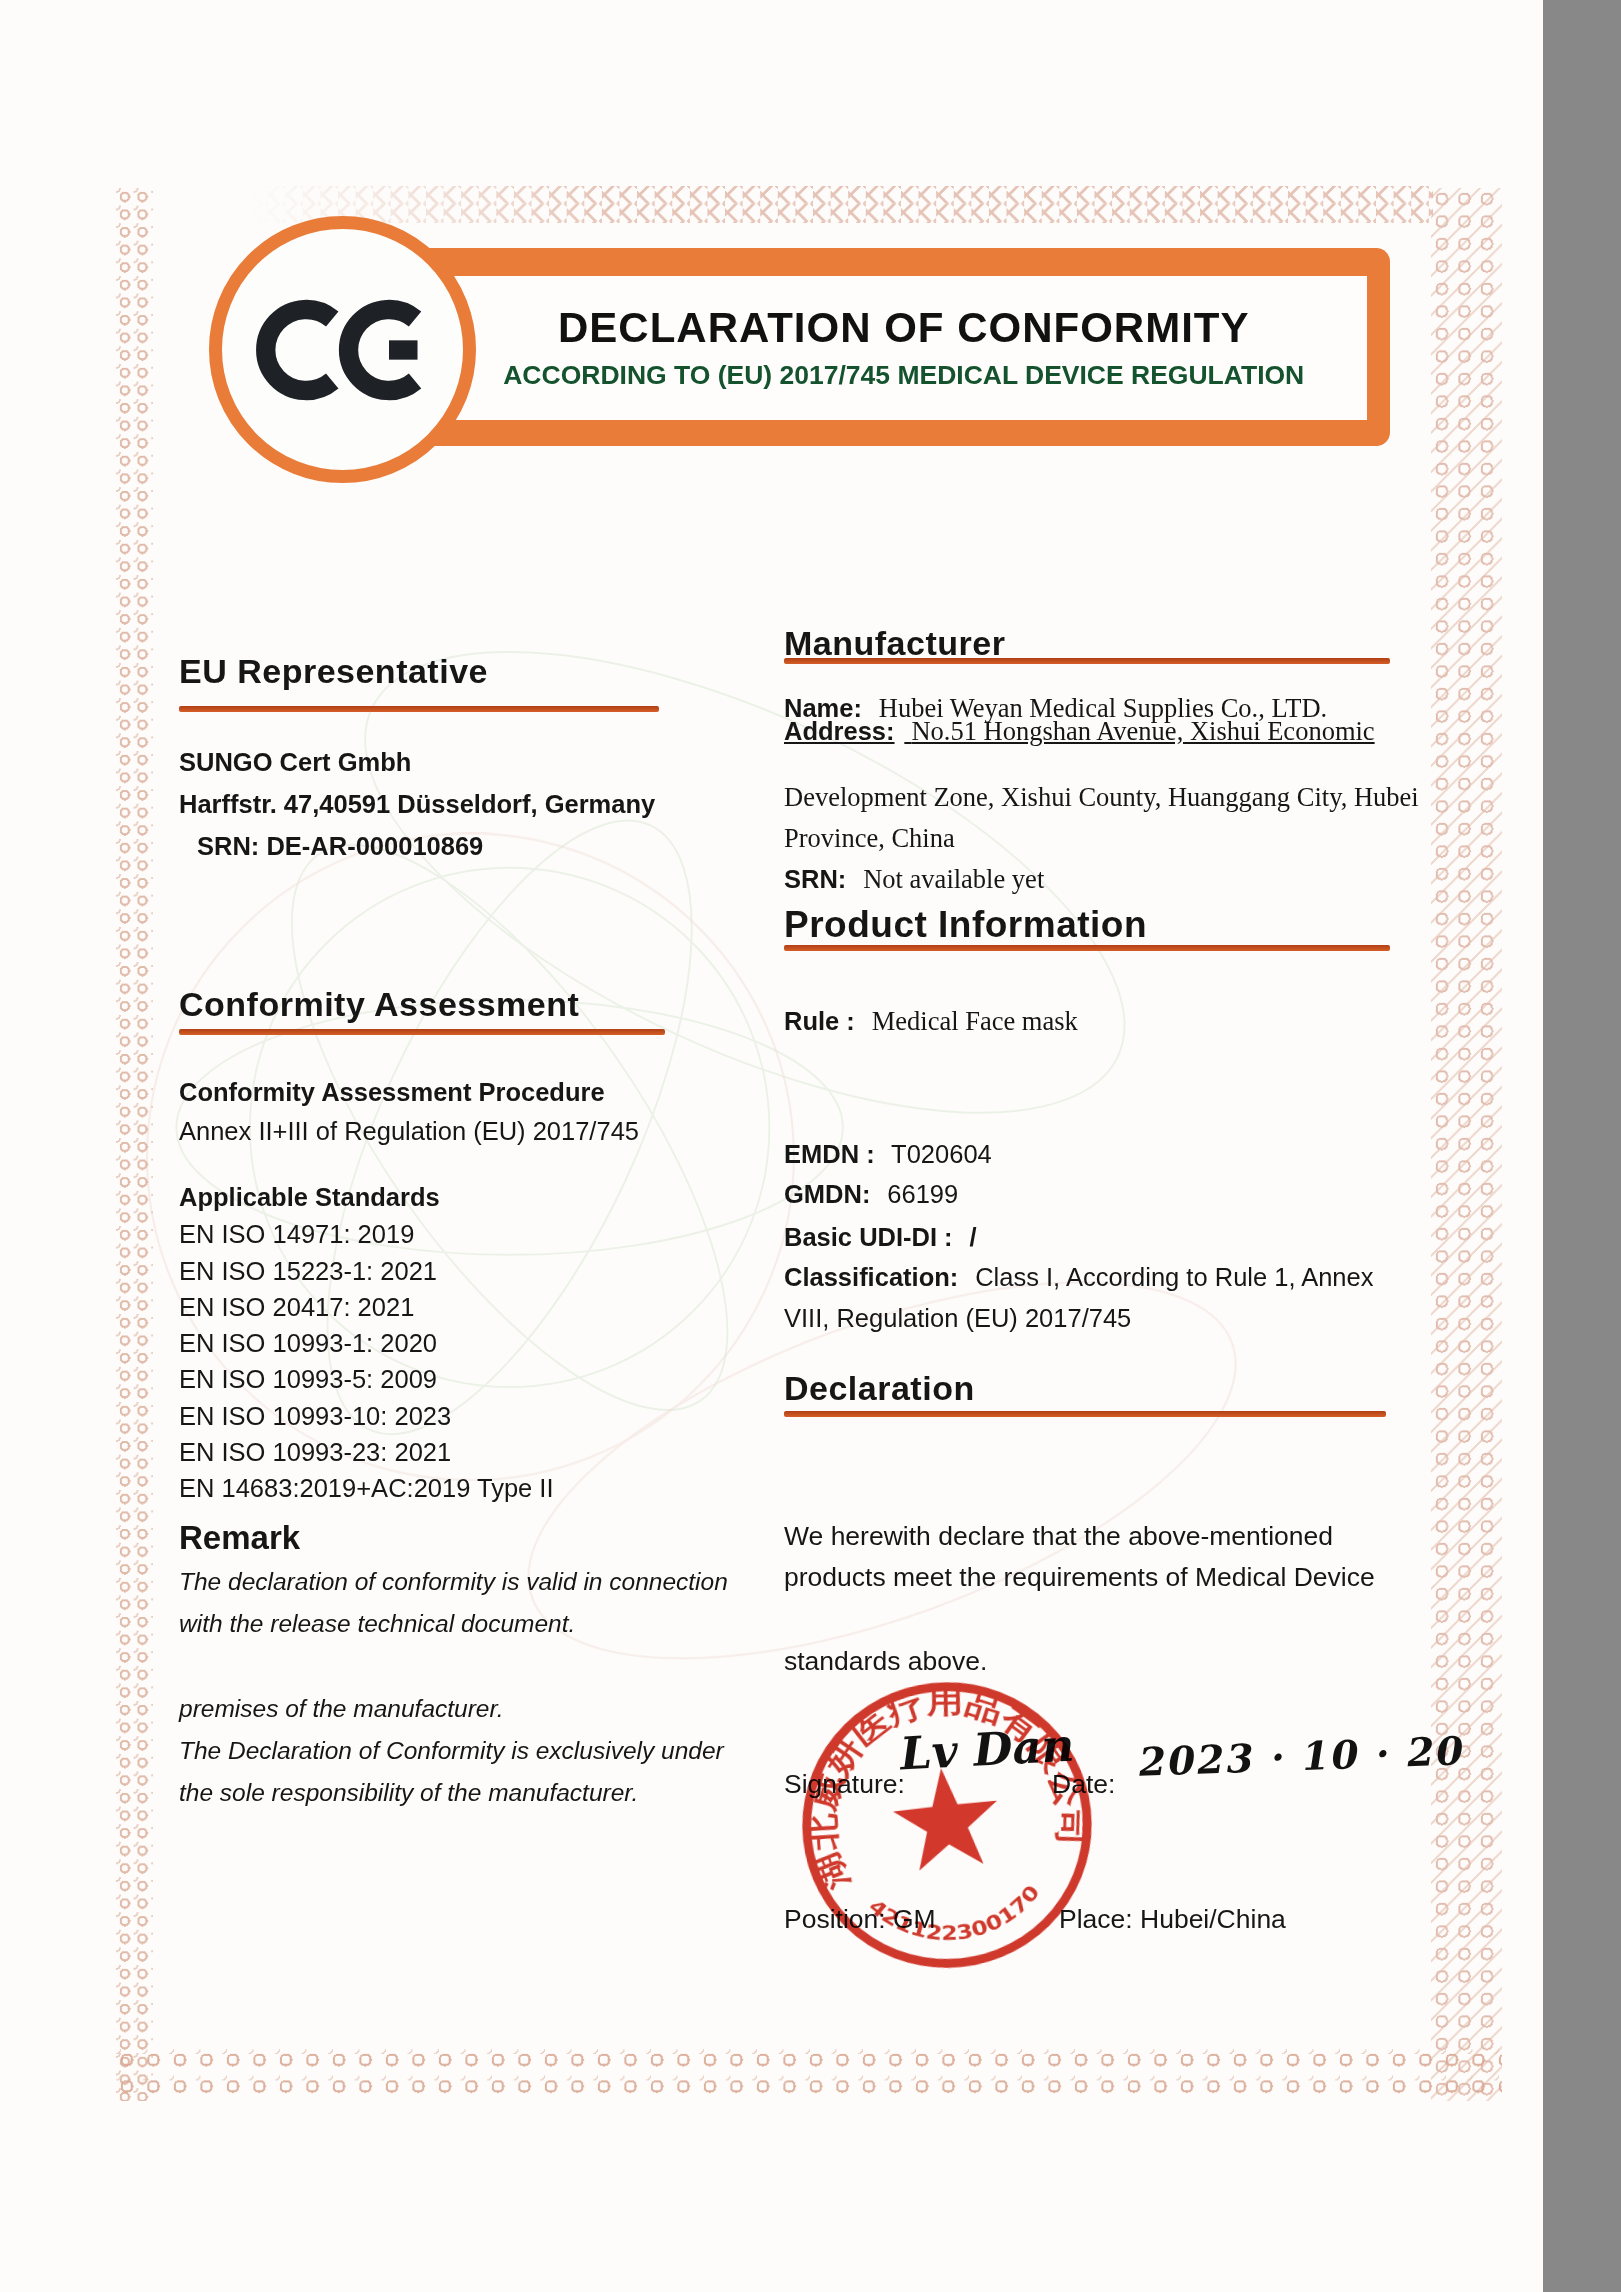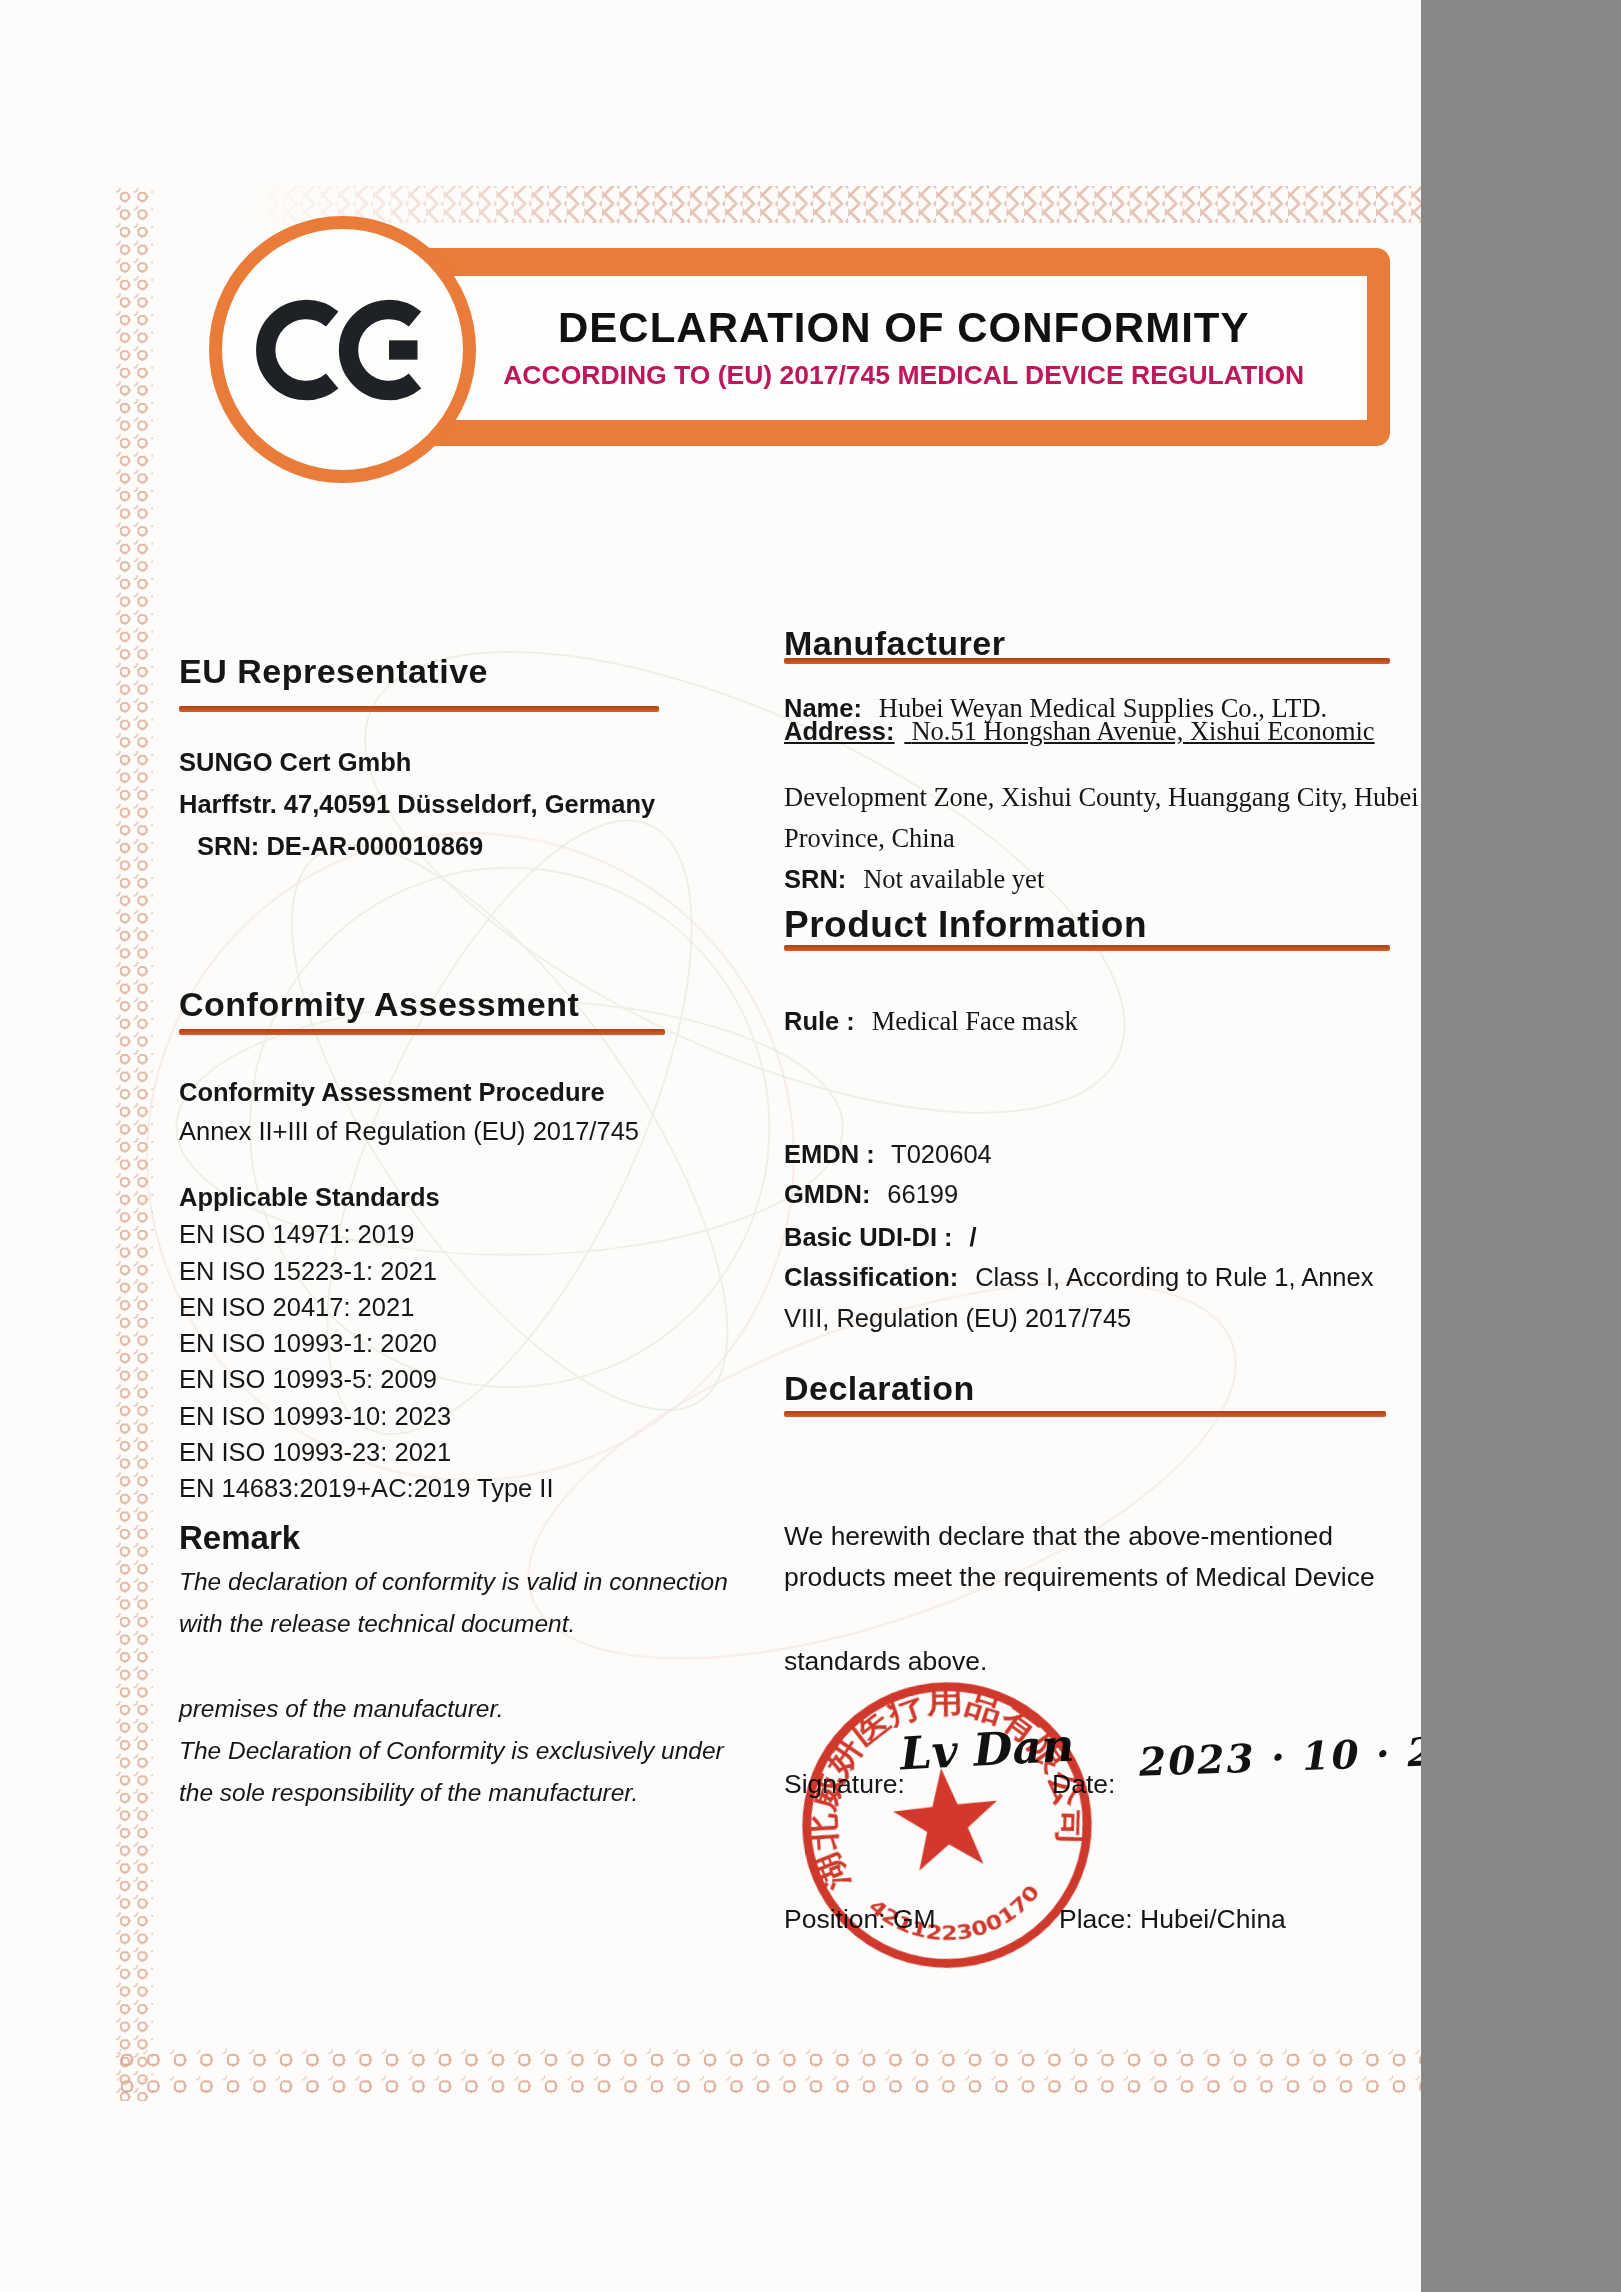--- a/index.html
+++ b/index.html
@@ -1,17 +1,17 @@
 <!DOCTYPE html>
 <html><head>
 <meta charset="utf-8">
 <style>
   html,body{margin:0;padding:0;background:#888;}
   .page{
-    position:relative; width:1421px; height:2293px;
+    position:relative; width:1543px; height:2293px;
     background:#fdfcfa; overflow:hidden;
     font-family:"Liberation Sans", sans-serif; color:#161616;
   }
   
   .b-chain{
     position:absolute;
     background-image:
       radial-gradient(circle 8.8px at 8.8px 8.8px, rgba(255,255,255,0) 0 3.4px, #dcb09c 3.4px 5.4px, rgba(255,255,255,0) 5.4px),
       radial-gradient(circle 8.8px at 0px 0px, rgba(255,255,255,0) 0 3.4px, #e6c4b4 3.4px 4.9px, rgba(255,255,255,0) 4.9px);
     background-size:17.6px 17.6px;
@@ -50,21 +50,21 @@
     background:#e97c38; border-radius:13.7px;
   }
   .banner-inner{
     position:absolute; left:41px; top:28px; right:23.5px; bottom:26.5px;
     background:#fefdfc; display:flex; flex-direction:column; justify-content:center;
   }
   .banner-title{
     text-align:center; font-size:42px; font-weight:bold; letter-spacing:1px; color:#111;
   }
   .banner-subtitle{
-    text-align:center; font-size:26.5px; font-weight:bold; margin-top:8px; color:#be185d;
+    text-align:center; font-size:26.5px; font-weight:bold; margin-top:8px; color:#14532d;
   }
   .ce-circle{
     position:absolute; left:209px; top:216px; width:241px; height:241px;
     background:#fdfdfc; border:13.7px solid #e97c38; border-radius:50%;
     display:flex; align-items:center; justify-content:center; z-index:5;
   }
   
   .h2{position:absolute; font-size:34px; font-weight:bold; letter-spacing:0.5px; white-space:nowrap;}
   .rule{position:absolute; height:5.9px; background:linear-gradient(#b03f14,#d65f28); border-radius:2px;}
   

